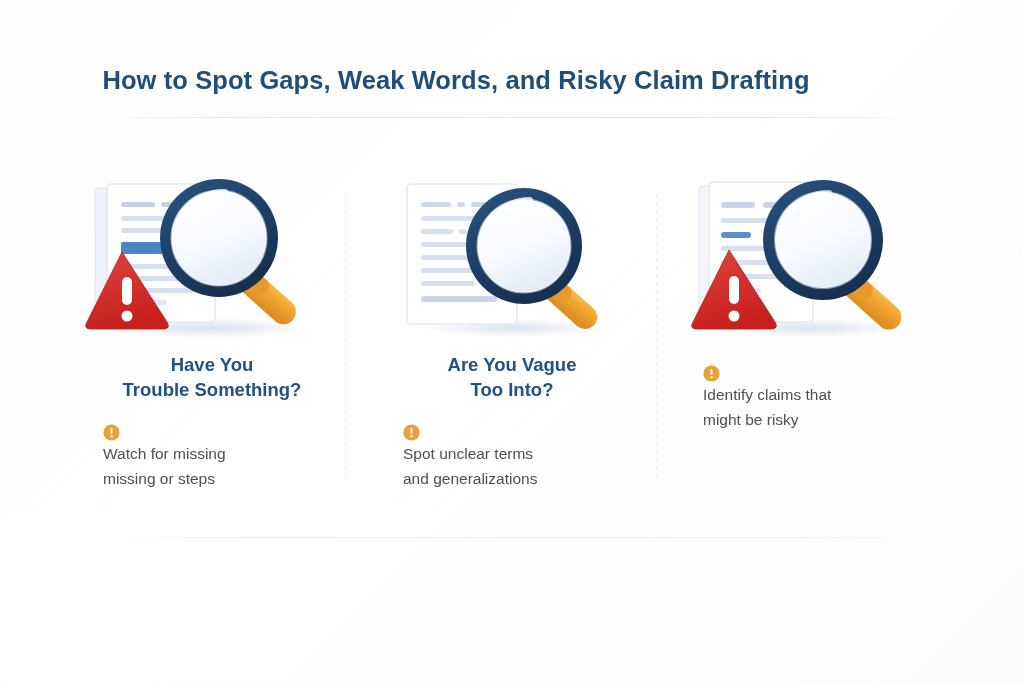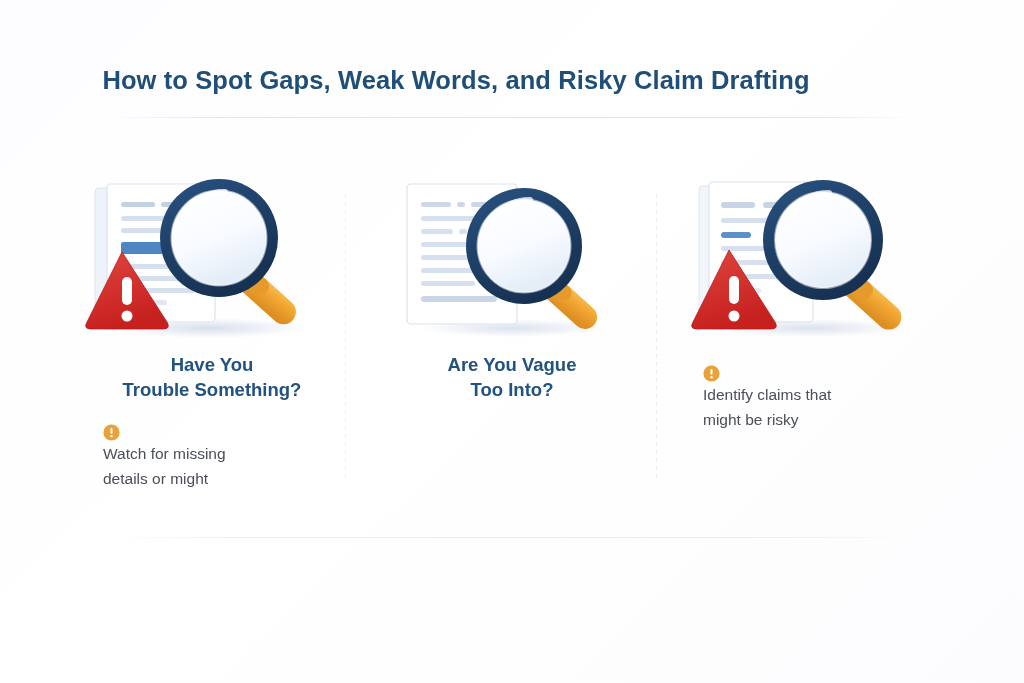--- a/index.html
+++ b/index.html
@@ -226,21 +226,21 @@
       <div class="bullet-row">
         <span class="bullet-icon">
           <svg width="17" height="17" viewBox="0 0 20 20" xmlns="http://www.w3.org/2000/svg">
             <circle cx="10" cy="10" r="9.5" fill="#e9a13b"></circle>
             <rect x="8.8" y="4.6" width="2.4" height="7" rx="1.2" fill="#ffffff"></rect>
             <circle cx="10" cy="14.3" r="1.4" fill="#ffffff"></circle>
           </svg>
         </span>
         <span class="bullet-text">
           <span>Watch for missing</span><br>
-          <span>details or might</span>
+          <span>missing or steps</span>
         </span>
       </div>
     </div>
 
     <div class="col">
       <div class="art">
         <svg width="270" height="168" viewBox="0 0 270 168" xmlns="http://www.w3.org/2000/svg">
           <defs>
             <linearGradient id="lens2" x1="0" y1="0" x2="0.4" y2="1">
               <stop offset="0%" stop-color="#ffffff"></stop>
@@ -303,20 +303,33 @@
             <path d="M116 42 A46 46 0 0 1 153 24" fill="none" stroke="#ffffff" stroke-opacity="0.75" stroke-width="6" stroke-linecap="round"></path>
           </g>
         </svg>
       </div>
 
       <div class="heading">
         <span>Are You Vague</span><br>
         <span>Too Into?</span>
       </div>
 
+      <div class="bullet-row">
+        <span class="bullet-icon">
+          <svg width="17" height="17" viewBox="0 0 20 20" xmlns="http://www.w3.org/2000/svg">
+            <circle cx="10" cy="10" r="9.5" fill="#e9a13b"></circle>
+            <rect x="8.8" y="4.6" width="2.4" height="7" rx="1.2" fill="#ffffff"></rect>
+            <circle cx="10" cy="14.3" r="1.4" fill="#ffffff"></circle>
+          </svg>
+        </span>
+        <span class="bullet-text">
+          <span>Spot unclear terms</span><br>
+          <span>and generalizations</span>
+        </span>
+      </div>
     </div>
 
     <div class="col">
       <div class="art">
         <svg width="270" height="168" viewBox="0 0 270 168" xmlns="http://www.w3.org/2000/svg">
           <defs>
             <linearGradient id="lens3" x1="0" y1="0" x2="0.4" y2="1">
               <stop offset="0%" stop-color="#ffffff"></stop>
               <stop offset="60%" stop-color="#f8fbff"></stop>
               <stop offset="100%" stop-color="#e6eef8"></stop>

